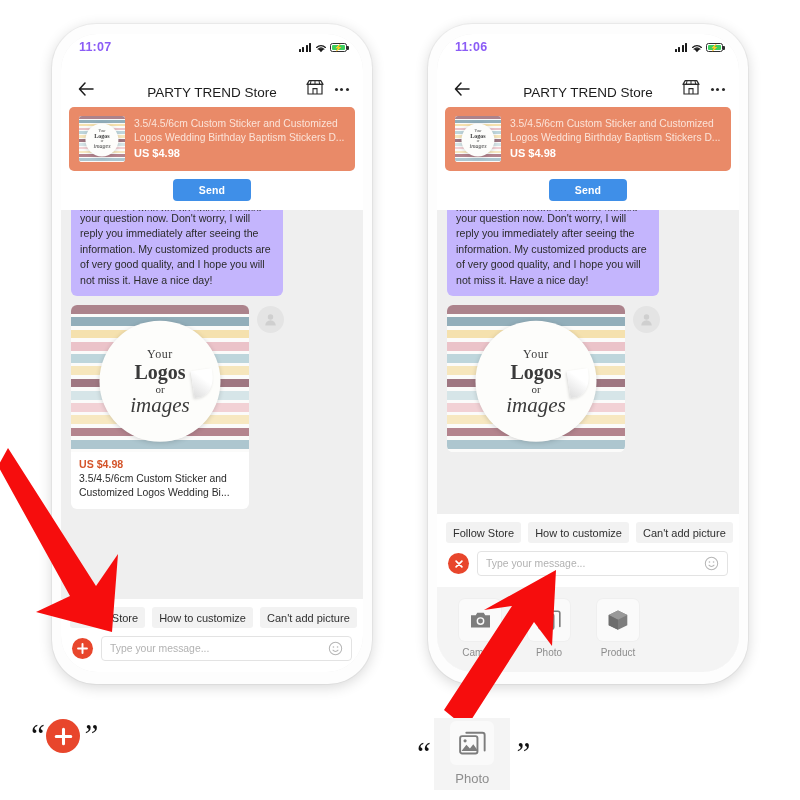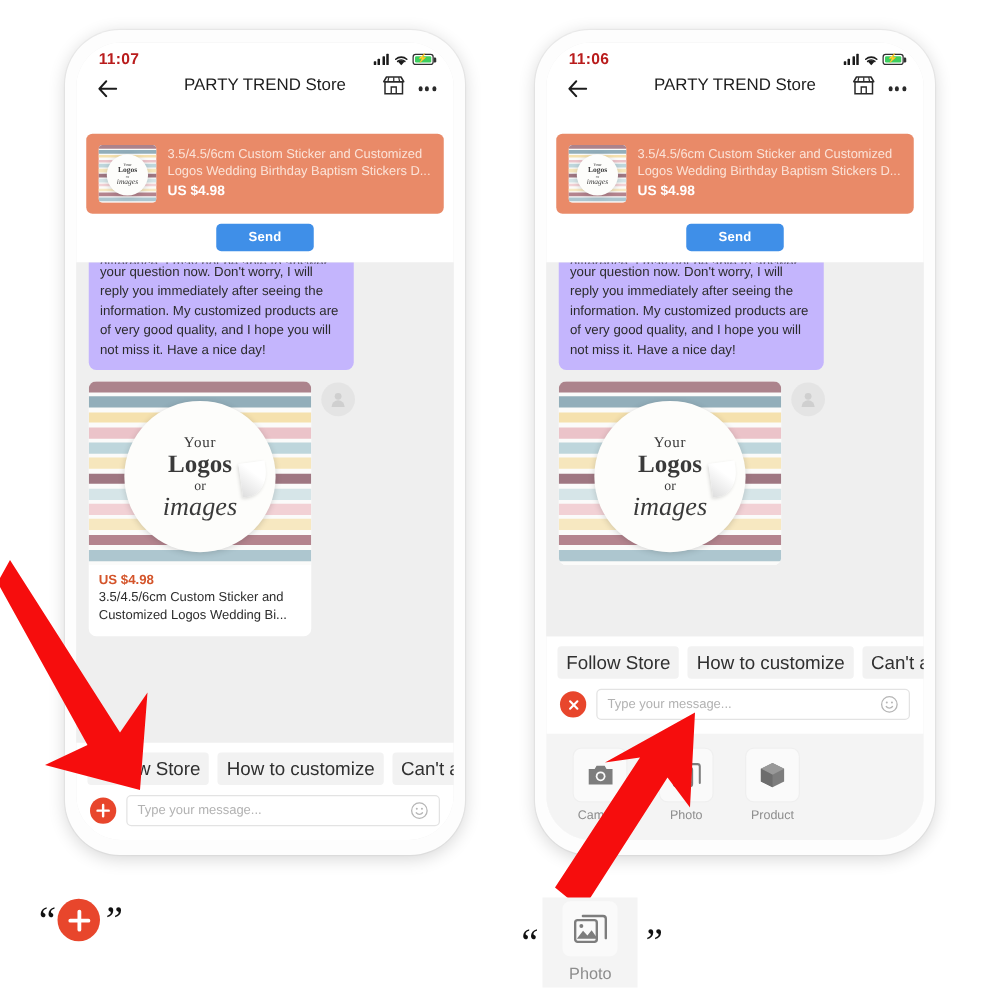--- a/index.html
+++ b/index.html
@@ -33,42 +33,42 @@
   }
 
   
   .statusbar {
     height: 26px; flex: 0 0 26px;
     background: #fff;
     display: flex; align-items: center;
     justify-content: space-between;
     padding: 0 16px 0 18px;
   }
-  .clock { font-size: 12.5px; font-weight: 700; color: #b91c1c; letter-spacing: .2px; }
+  .clock { font-size: 12.5px; font-weight: 700; color: #8b5cf6; letter-spacing: .2px; }
   .sysicons { display: flex; align-items: center; gap: 4px; }
   .bars { display: flex; align-items: flex-end; gap: 1.3px; height: 9px; }
   .bars i { display:block; width: 2px; background: #1b1b1b; border-radius: .5px; }
   .bars i:nth-child(1){height:3px}.bars i:nth-child(2){height:5px}
   .bars i:nth-child(3){height:7px}.bars i:nth-child(4){height:9px}
   .wifi { position: relative; width: 11px; height: 9px; }
   .wifi svg { display:block; }
   .batt {
     width: 17px; height: 9px; border: 1px solid #2f2f2f; border-radius: 2.5px;
     position: relative; padding: 1px; background: #fff;
   }
   .batt::after { content:""; position:absolute; right:-3px; top:2.5px; width:1.6px; height:3.5px;
     background:#2f2f2f; border-radius: 0 1px 1px 0; }
   .batt .fill { height: 100%; width: 100%; background: #3ece5f; border-radius: 1px;
     display:flex; align-items:center; justify-content:center; }
   .batt .bolt { font-size: 7px; color: #14521f; line-height: 1; font-weight: 700; }
 
   
   .navbar {
     height: 40px; flex: 0 0 40px; background: #fff;
-    display: flex; align-items: flex-start; padding: 0 14px;
+    display: flex; align-items: flex-end; padding: 0 14px;
     position: relative;
   }
   .nav-back { width: 22px; height: 22px; display:flex; align-items:center; justify-content:center; }
   .nav-title {
     position: absolute; left: 0; right: 0; text-align: center;
     font-size: 13.5px; color: #1c1c1c; pointer-events: none;
   }
   .nav-right { margin-left: auto; display: flex; align-items: center; gap: 11px; z-index: 2; }
   .dots { display:flex; gap:2.4px; }
   .dots b { width:3.2px; height:3.2px; border-radius:50%; background:#2a2a2a; display:block; }
@@ -140,21 +140,21 @@
   .sc-images { font-size: 21px; font-style: italic; line-height: 1.02; }
   .curl { position:absolute; right: 6%; top: 40%; width: 17%; height: 22%;
     background: linear-gradient(225deg,#fff 38%,#dedede 100%);
     border-radius: 0 0 80% 0; transform: rotate(-8deg); box-shadow: -1px 1px 3px rgba(0,0,0,.14); }
 
   
   .panel { background: #fff; flex: 0 0 auto; }
   .quickrow { display: flex; gap: 7px; padding: 8px 9px 6px 9px; }
   .chip {
     background: #f2f2f2; border-radius: 3px; padding: 4.5px 7px;
-    font-size: 15px; color: #303030; white-space: nowrap; cursor: pointer;
+    font-size: 11px; color: #303030; white-space: nowrap; cursor: pointer;
   }
   .inputrow { display: flex; align-items: center; gap: 8px; padding: 2px 11px 11px 11px; }
   .plus-btn, .close-btn {
     width: 21px; height: 21px; border-radius: 50%; flex: 0 0 21px;
     display:flex; align-items:center; justify-content:center; cursor:pointer;
     background: #e8462c; color: #fff;
   }
   .plus-btn::before { content:""; position:absolute; }
   .msgbox {
     flex: 1; height: 25px; border: 1px solid #e3e3e3; border-radius: 4px;

